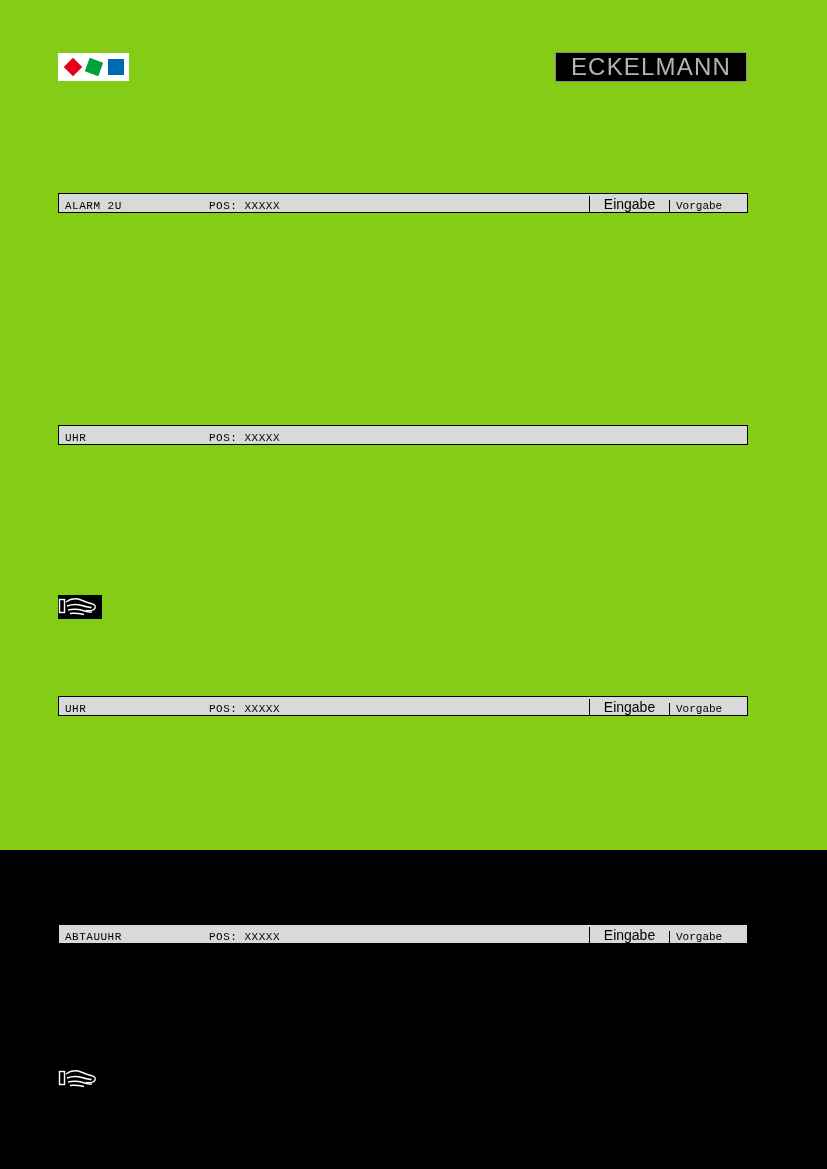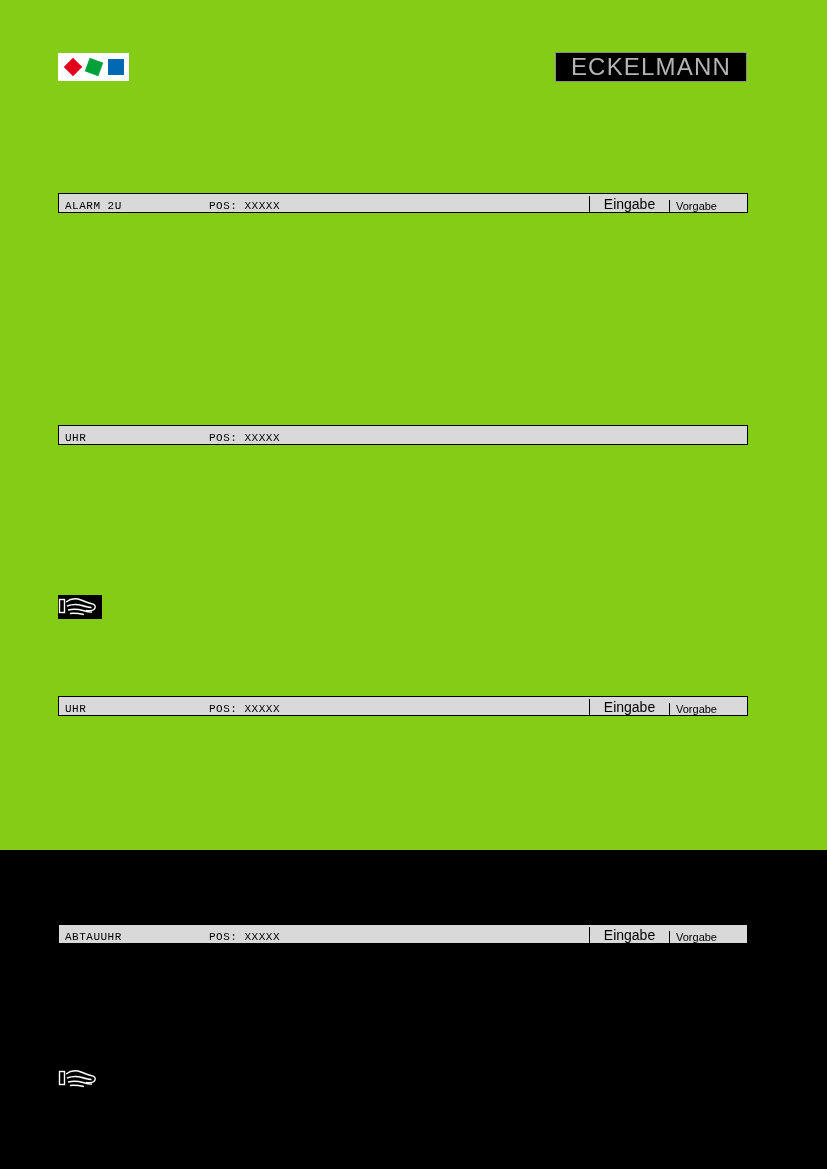--- a/index.html
+++ b/index.html
@@ -117,21 +117,21 @@
     font-family: "Liberation Sans", sans-serif;
   }
   .display-bar .cell-vorgabe {
     width: 78px;
     box-sizing: border-box;
     border-left: 1px solid #000000;
     display: flex;
     align-items: center;
     padding-left: 6px;
     font-size: 11px;
-    font-family: Liberation Sans, sans-serif;
+    font-family: Liberation Mono, monospace;
   }
   .display-bar.no-cols .cell-pos { flex: 1 1 auto; }
 
   #bar-alarm2u { top: 193px; }
   #bar-uhr-1   { top: 425px; }
   #bar-uhr-2   { top: 696px; }
   #bar-abtauuhr{ top: 924px; }
 
   
   .hand-icon {

